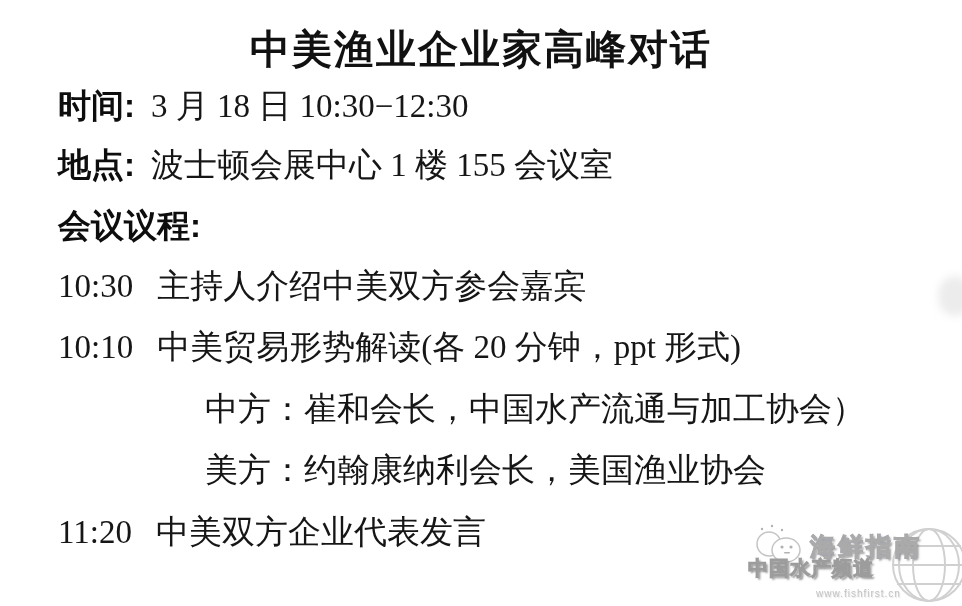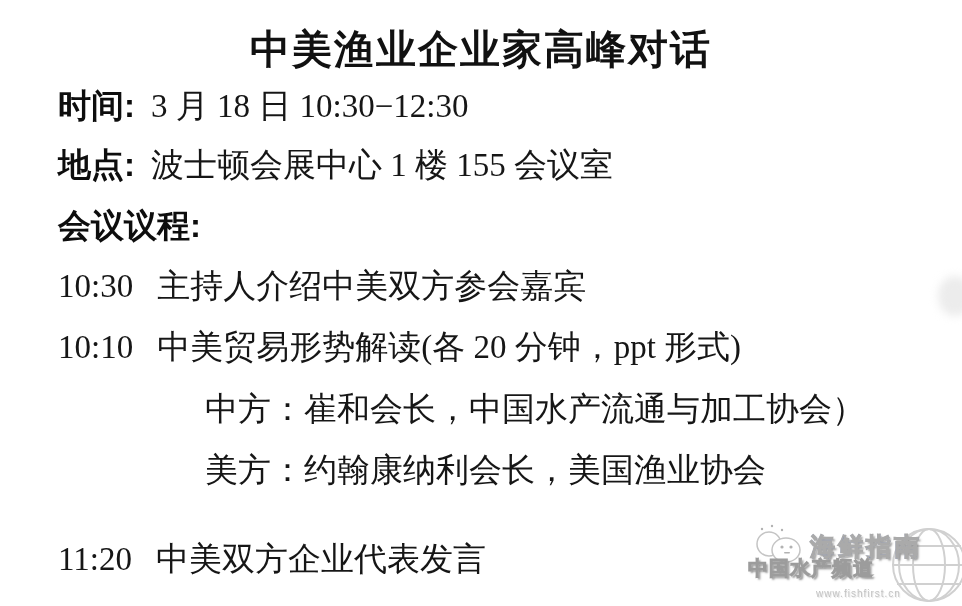--- a/index.html
+++ b/index.html
@@ -17,21 +17,21 @@
   .row.indent{left:176px;margin-left:29px;}
   .heading{font-weight:bold;font-family:"Liberation Sans","DejaVu Sans",sans-serif;color:#0d0d0d;}
 
   #row-time{top:88px;}
   #row-venue{top:147px;}
   #row-agenda-heading{top:208px;}
   #agenda-1{top:268px;}
   #agenda-2{top:329px;}
   #agenda-3{top:391px;}
   #agenda-4{top:452px;}
-  #agenda-5{top:541px;}
+  #agenda-5{top:514px;}
 
   .smudge{position:absolute;right:-10px;top:276px;width:34px;height:40px;border-radius:50%;
           background:#ececec;filter:blur(4px);}
 
   .watermark{position:absolute;right:4px;bottom:2px;width:210px;height:82px;
              font-family:"Liberation Sans","DejaVu Sans",sans-serif;}
   .wm-globe{position:absolute;right:-14px;bottom:-4px;}
   .wm-mascot{position:absolute;left:4px;top:0px;}
   .wm-brand{position:absolute;left:62px;top:8px;font-size:25px;font-weight:bold;letter-spacing:3px;
             color:#1d4ed8;-webkit-text-stroke:1px #aaaaaa;

